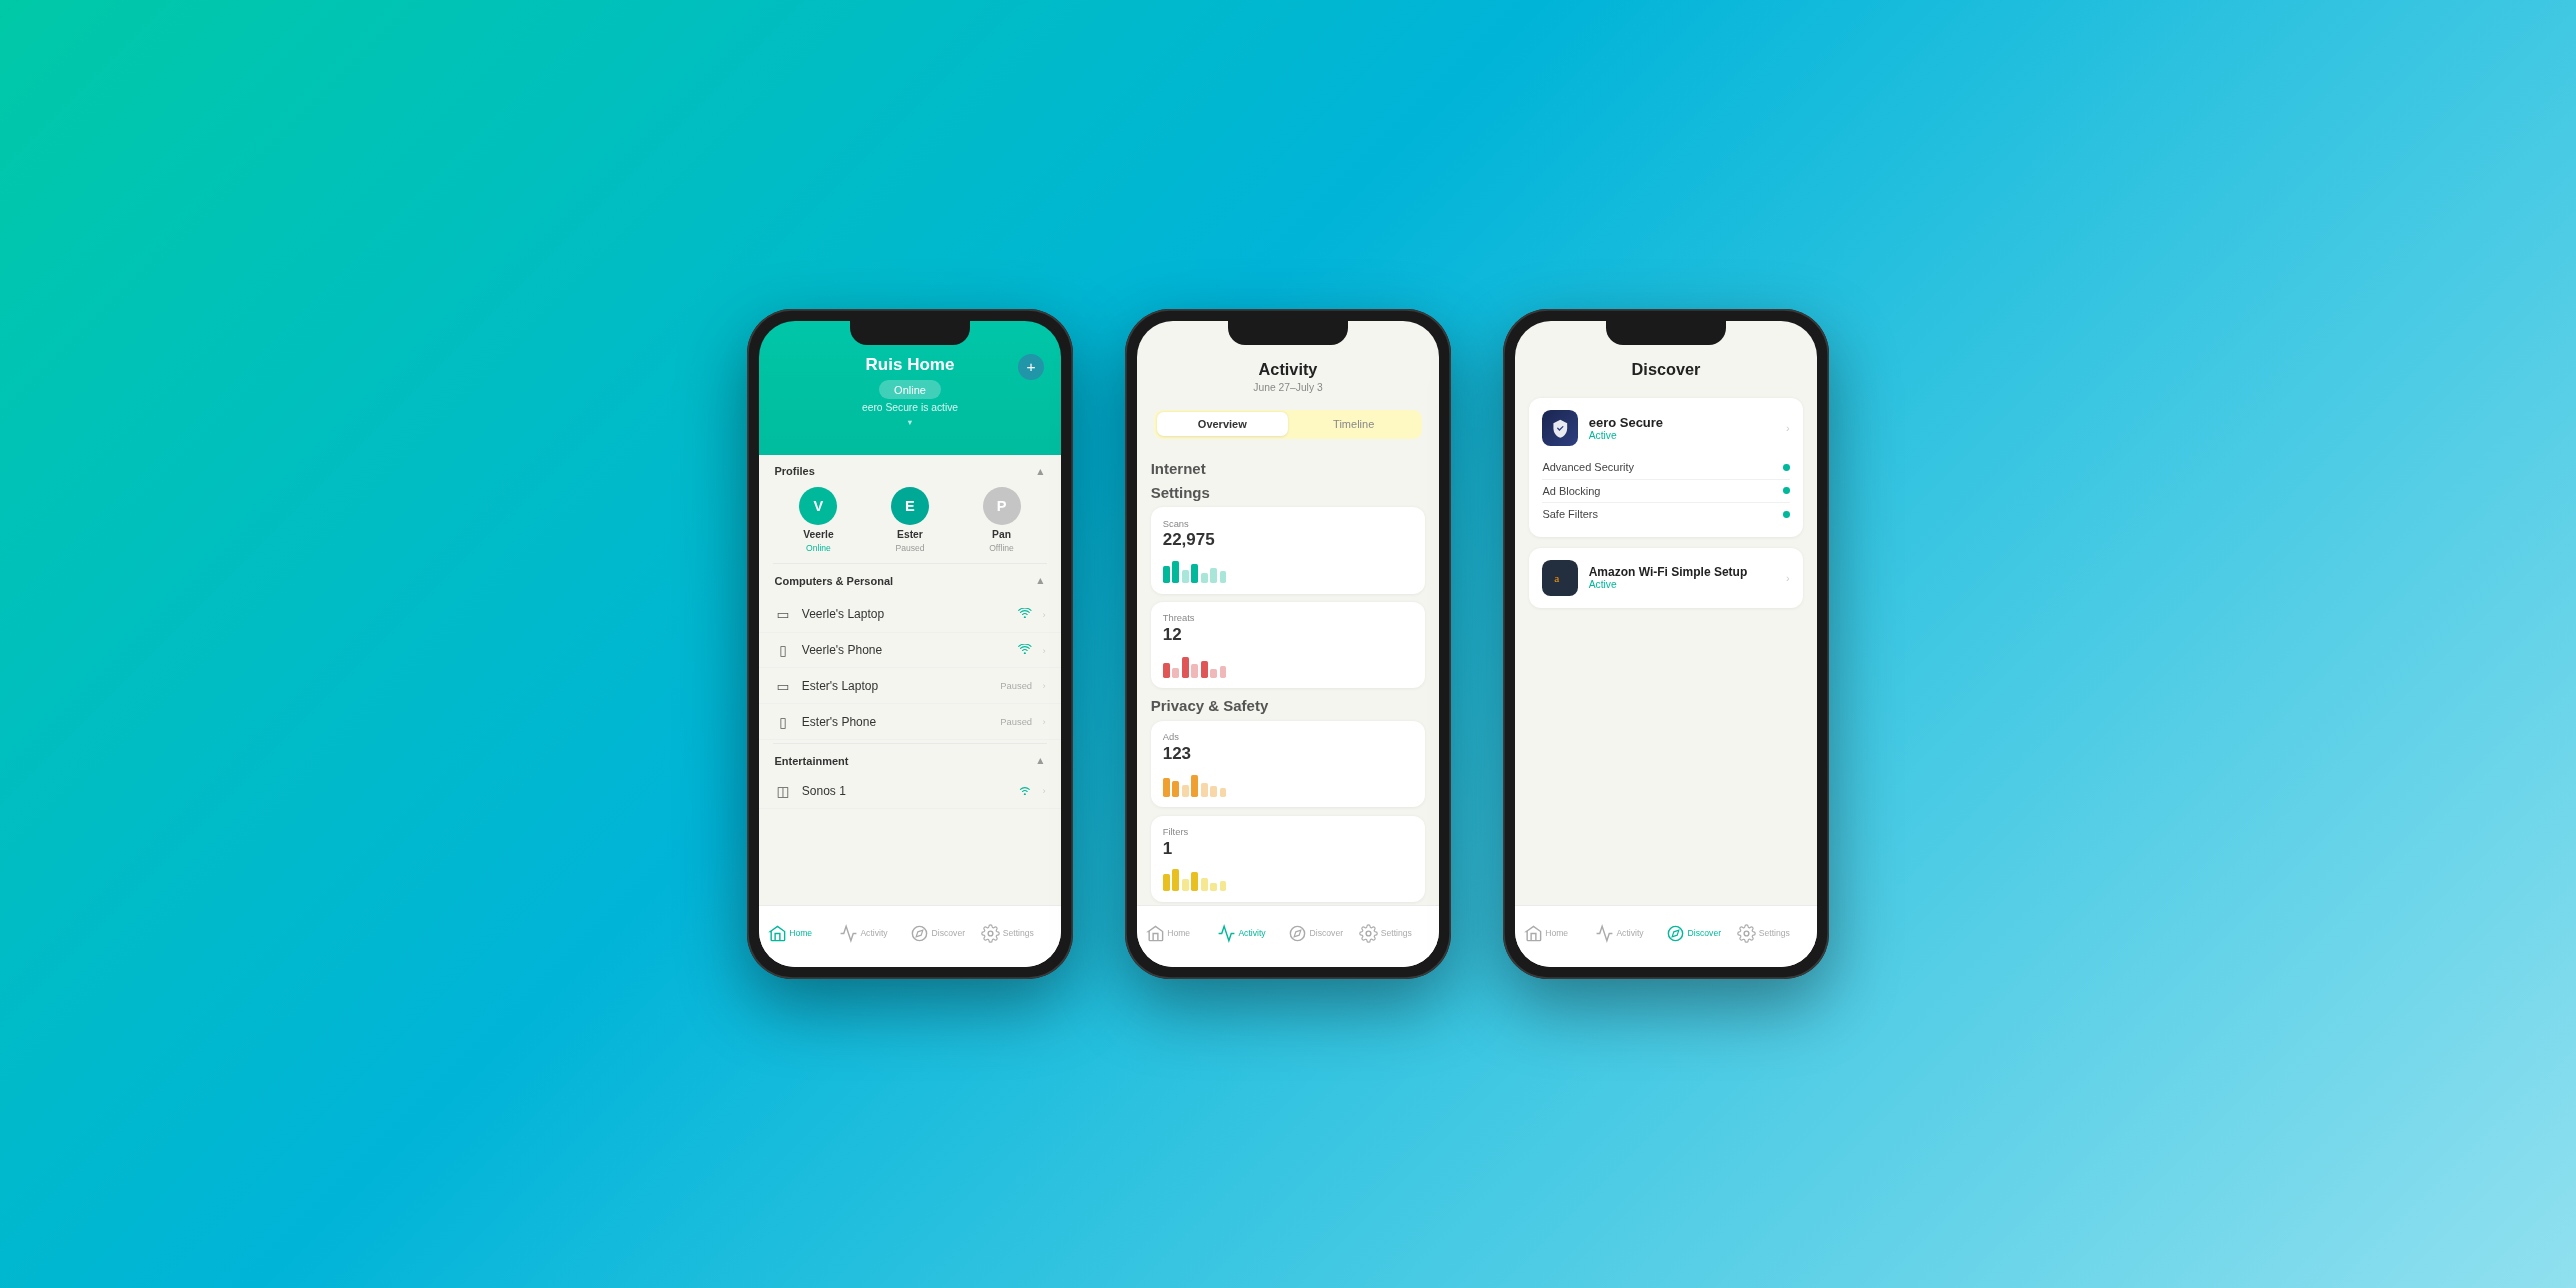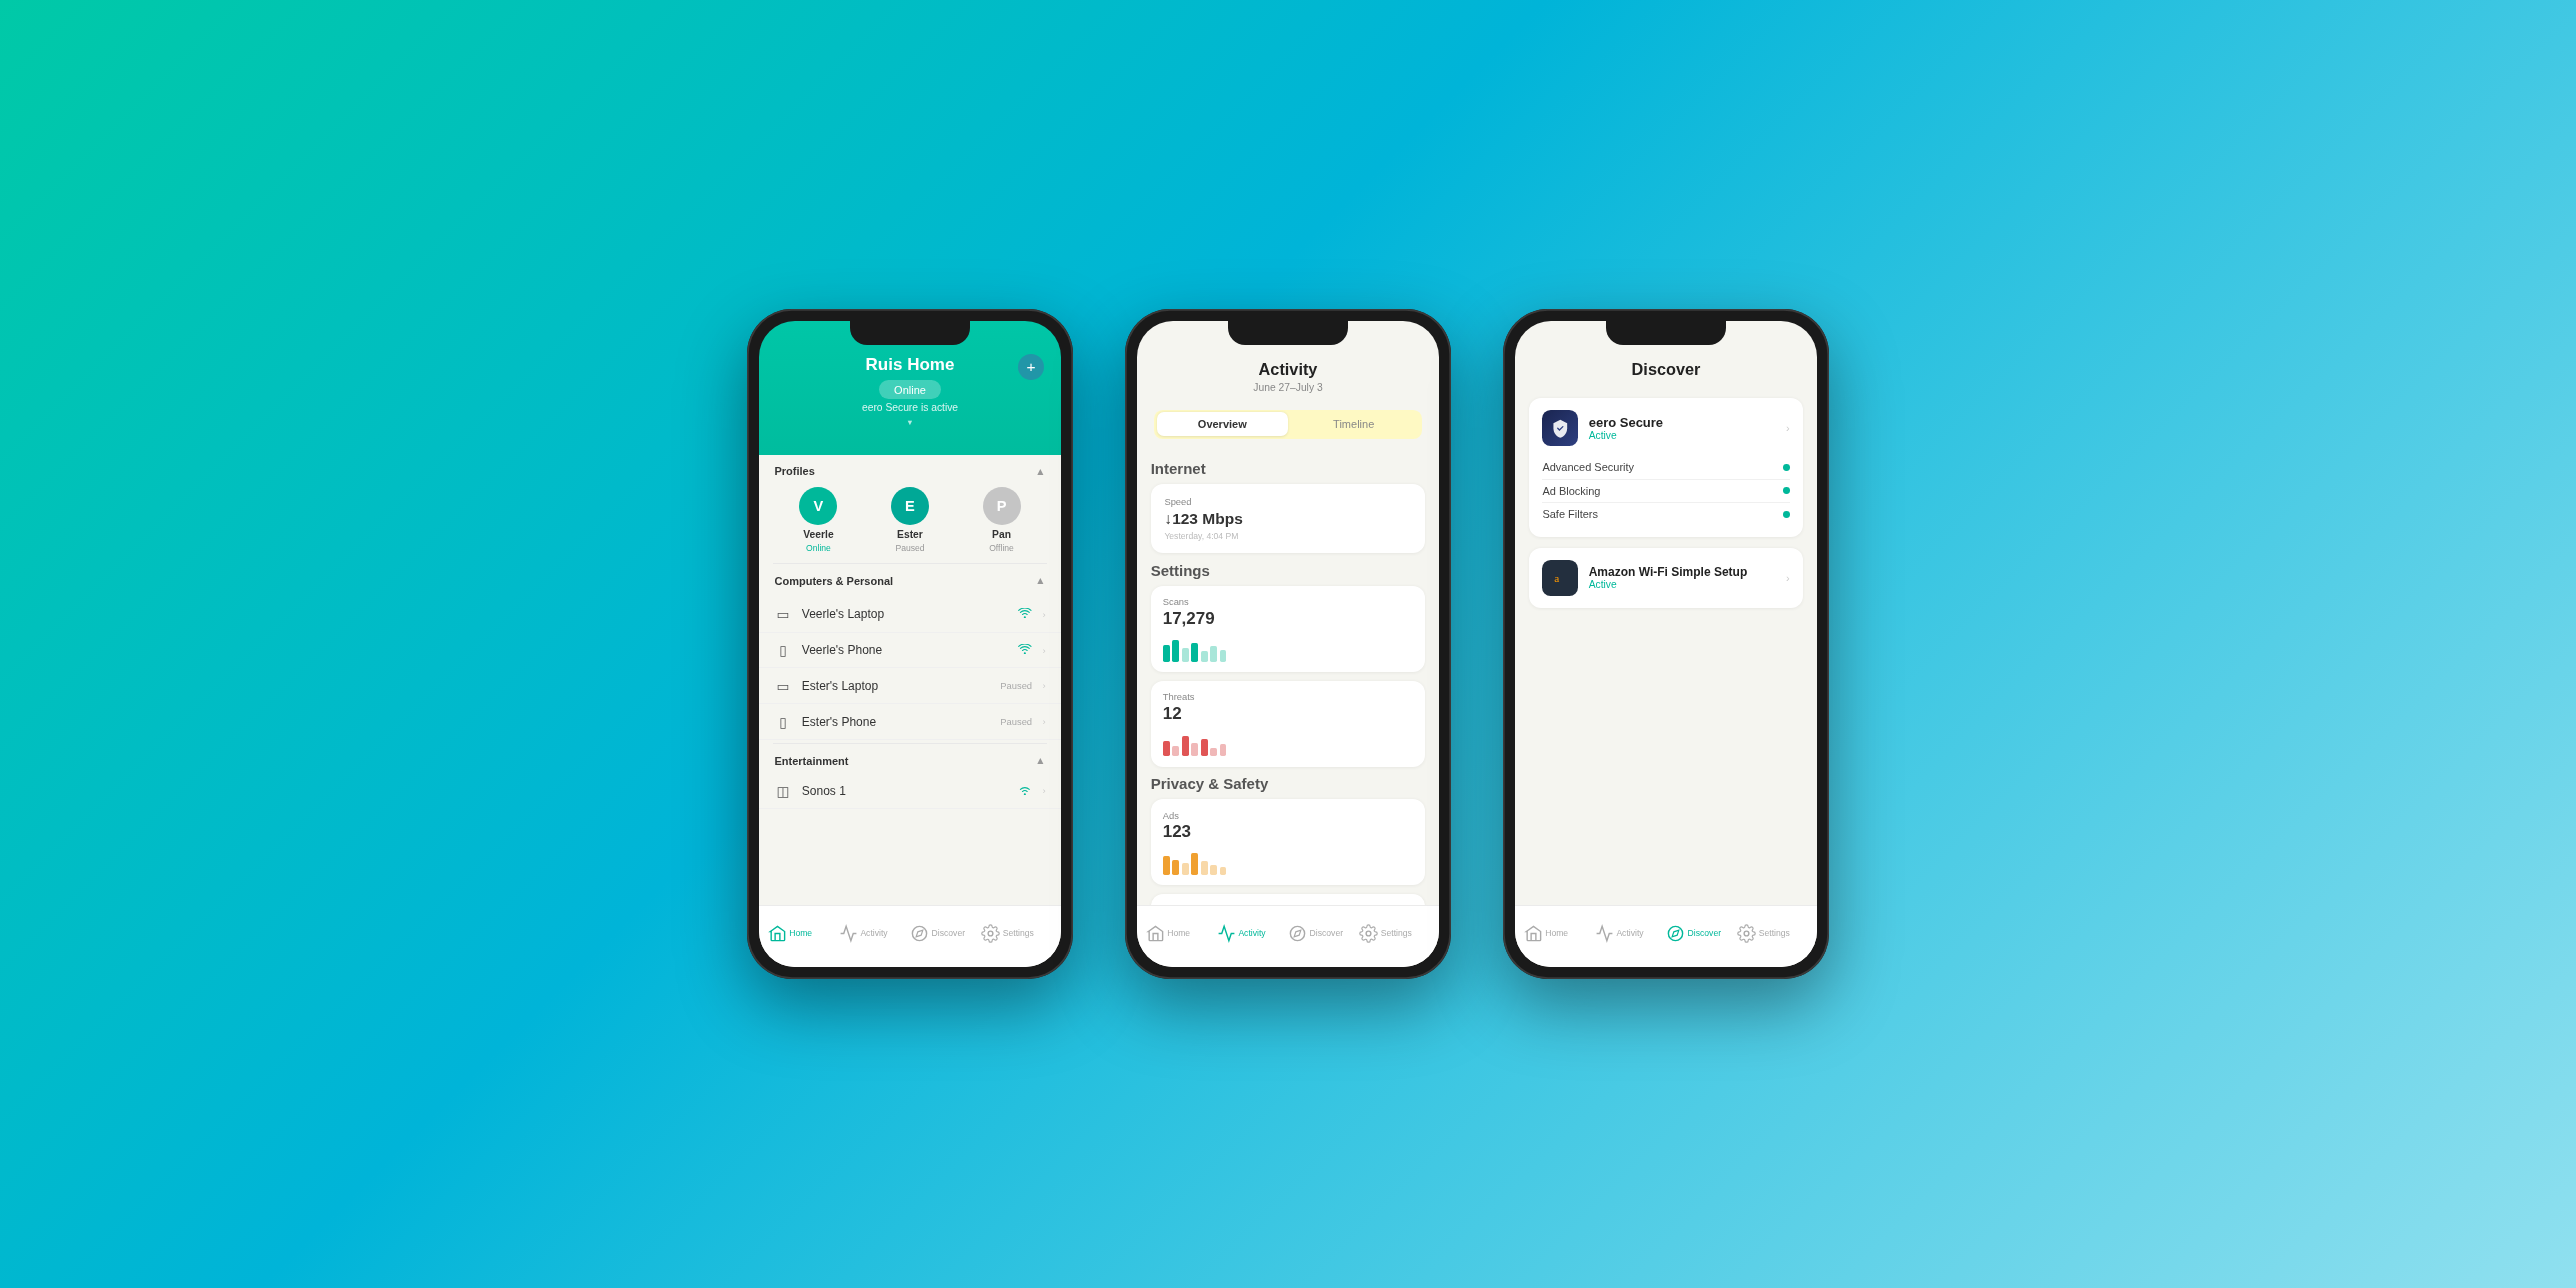--- a/index.html
+++ b/index.html
@@ -591,32 +591,27 @@
       </div>
 
       <div class="tab-switcher">
         <div class="tab-btn tab-btn-active">Overview</div>
         <div class="tab-btn">Timeline</div>
       </div>
 
       <div class="activity-body">
         <div class="section-label">Internet</div>
 
-        <div class="card">
-          <div class="speed-label">Speed</div>
-          <div class="speed-value">↓123 Mbps</div>
-          <div class="speed-time">Yesterday, 4:04 PM</div>
-        </div>
 
         <div class="section-label">Settings</div>
 
         <div class="card-half-row">
           <div class="card-half">
             <div class="stat-label">Scans</div>
-            <div class="stat-value">17,279</div>
+            <div class="stat-value">22,975</div>
             <div class="mini-bars">
               <div class="mini-bar bar-green" style="height:17px"></div>
               <div class="mini-bar bar-green" style="height:22px"></div>
               <div class="mini-bar bar-green-light" style="height:13.7px"></div>
               <div class="mini-bar bar-green" style="height:19px"></div>
               <div class="mini-bar bar-green-light" style="height:10.3px"></div>
               <div class="mini-bar bar-green-light" style="height:15.5px"></div>
               <div class="mini-bar bar-green-light" style="height:12px"></div>
             </div>
           </div>

